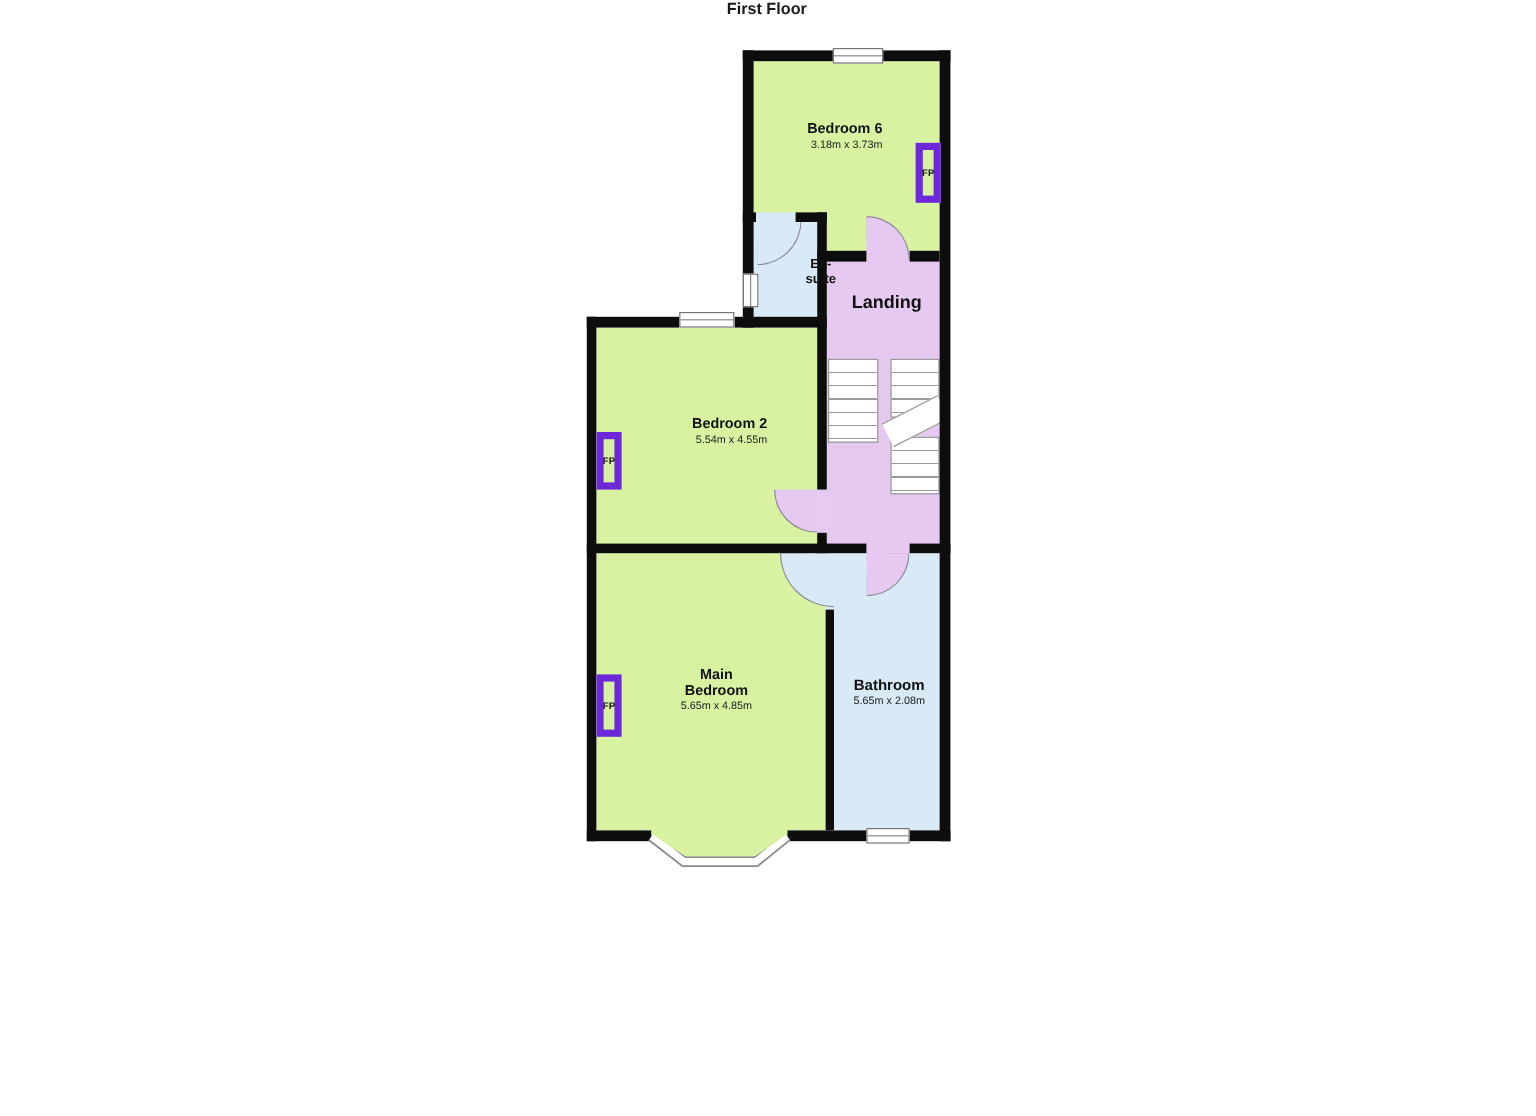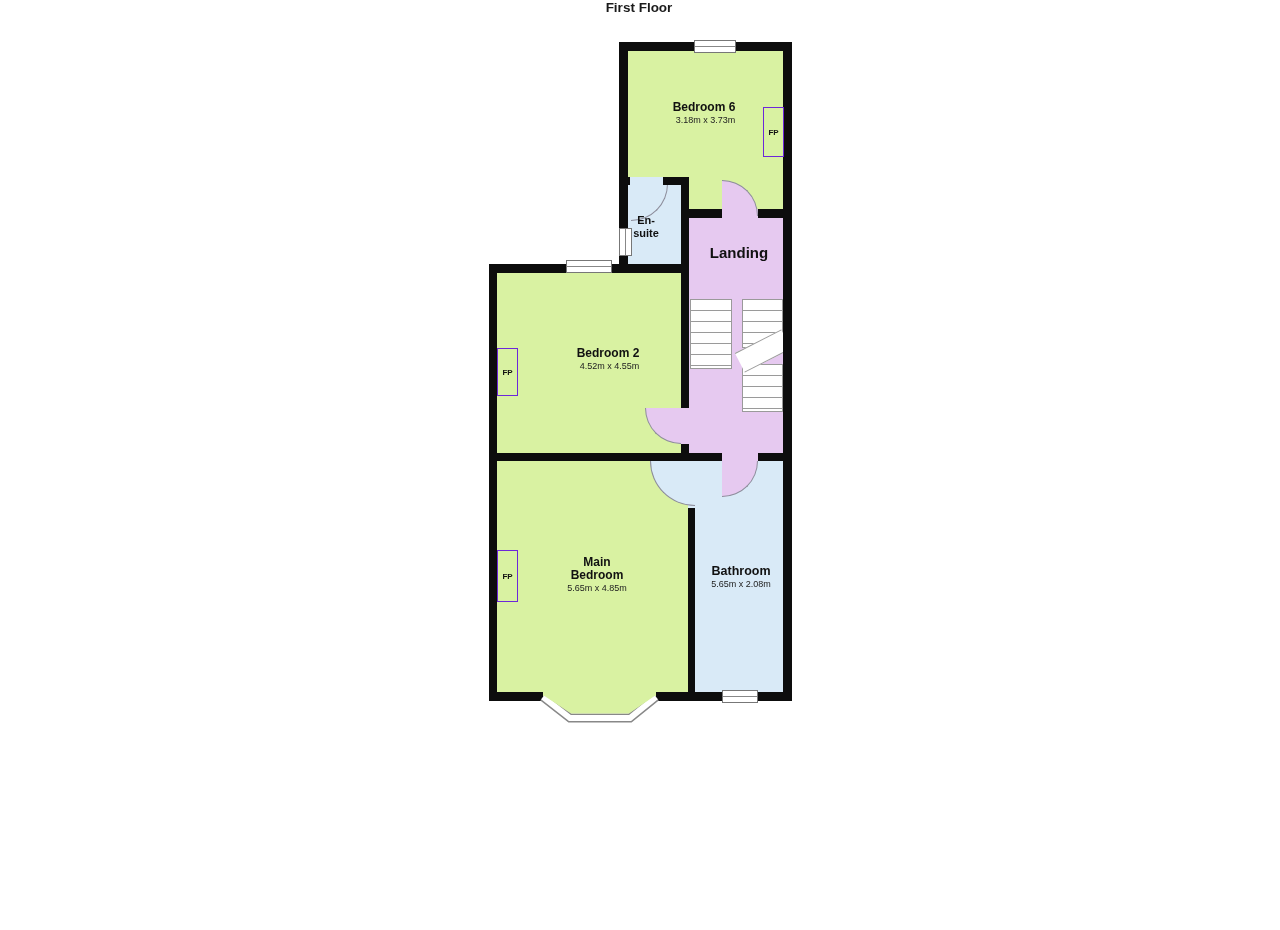--- a/index.html
+++ b/index.html
@@ -28,22 +28,22 @@
   .stair{position:absolute;background:repeating-linear-gradient(to bottom,#fff 0 10px,#9a9a9a 10px 11px);
          border:1px solid #9a9a9a;box-sizing:border-box;}
   .stair-break{position:absolute;background:#fff;border-top:1px solid #9a9a9a;
                border-bottom:1px solid #9a9a9a;transform:rotate(-27deg);box-sizing:border-box;}
   
   .door{position:absolute;box-sizing:border-box;}
   .door.tr{border-top-right-radius:100%;border-top:1px solid #8c8c9a;border-right:1px solid #8c8c9a;}
   .door.br{border-bottom-right-radius:100%;border-bottom:1px solid #8c8c9a;border-right:1px solid #8c8c9a;}
   .door.bl{border-bottom-left-radius:100%;border-bottom:1px solid #8c8c9a;border-left:1px solid #8c8c9a;}
   
-  .fp{position:absolute;background:var(--room-green,#d9f2a2);border:1px solid #6d28d9;
-      box-sizing:border-box;display:flex;align-items:center;justify-content:center;}
+  .fp{position:absolute;background:var(--room-green,#d9f2a2);border:6px solid #6d28d9;
+      box-sizing:border-box;display:flex;align-items:center;justify-content:center;margin-top:12px;}
   .fp span{font-size:8px;font-weight:bold;color:#111;}
 </style>
 </head>
 <body>
 
 <div class="stage">
 
   <div class="title">First Floor</div>
 
   <div>
@@ -109,30 +109,30 @@
       <span>FP</span>
     </div>
     <div class="fp" style="left:497px;top:550px;width:21px;height:52px;">
       <span>FP</span>
     </div>
 
     <div class="room-label" style="left:704px;top:101px;">
       <span class="room-name">Bedroom 6</span>
       <span class="room-dims">3.18m x 3.73m</span>
     </div>
-    <div class="room-label" style="left:646px;top:214px;">
+    <div class="room-label" style="left:684px;top:214px;">
       <span class="room-name-sm">En-</span>
       <span class="room-name-sm">suite</span>
     </div>
     <div class="room-label" style="left:739px;top:246px;">
       <span class="room-name" style="font-size:15px;">Landing</span>
     </div>
     <div class="room-label" style="left:608px;top:347px;">
       <span class="room-name">Bedroom 2</span>
-      <span class="room-dims">4.52m x 4.55m</span>
+      <span class="room-dims">5.54m x 4.55m</span>
     </div>
     <div class="room-label" style="left:597px;top:556px;">
       <span class="room-name">Main</span>
       <span class="room-name">Bedroom</span>
       <span class="room-dims">5.65m x 4.85m</span>
     </div>
     <div class="room-label" style="left:741px;top:565px;">
       <span class="room-name" style="font-size:12.5px;">Bathroom</span>
       <span class="room-dims">5.65m x 2.08m</span>
     </div>

